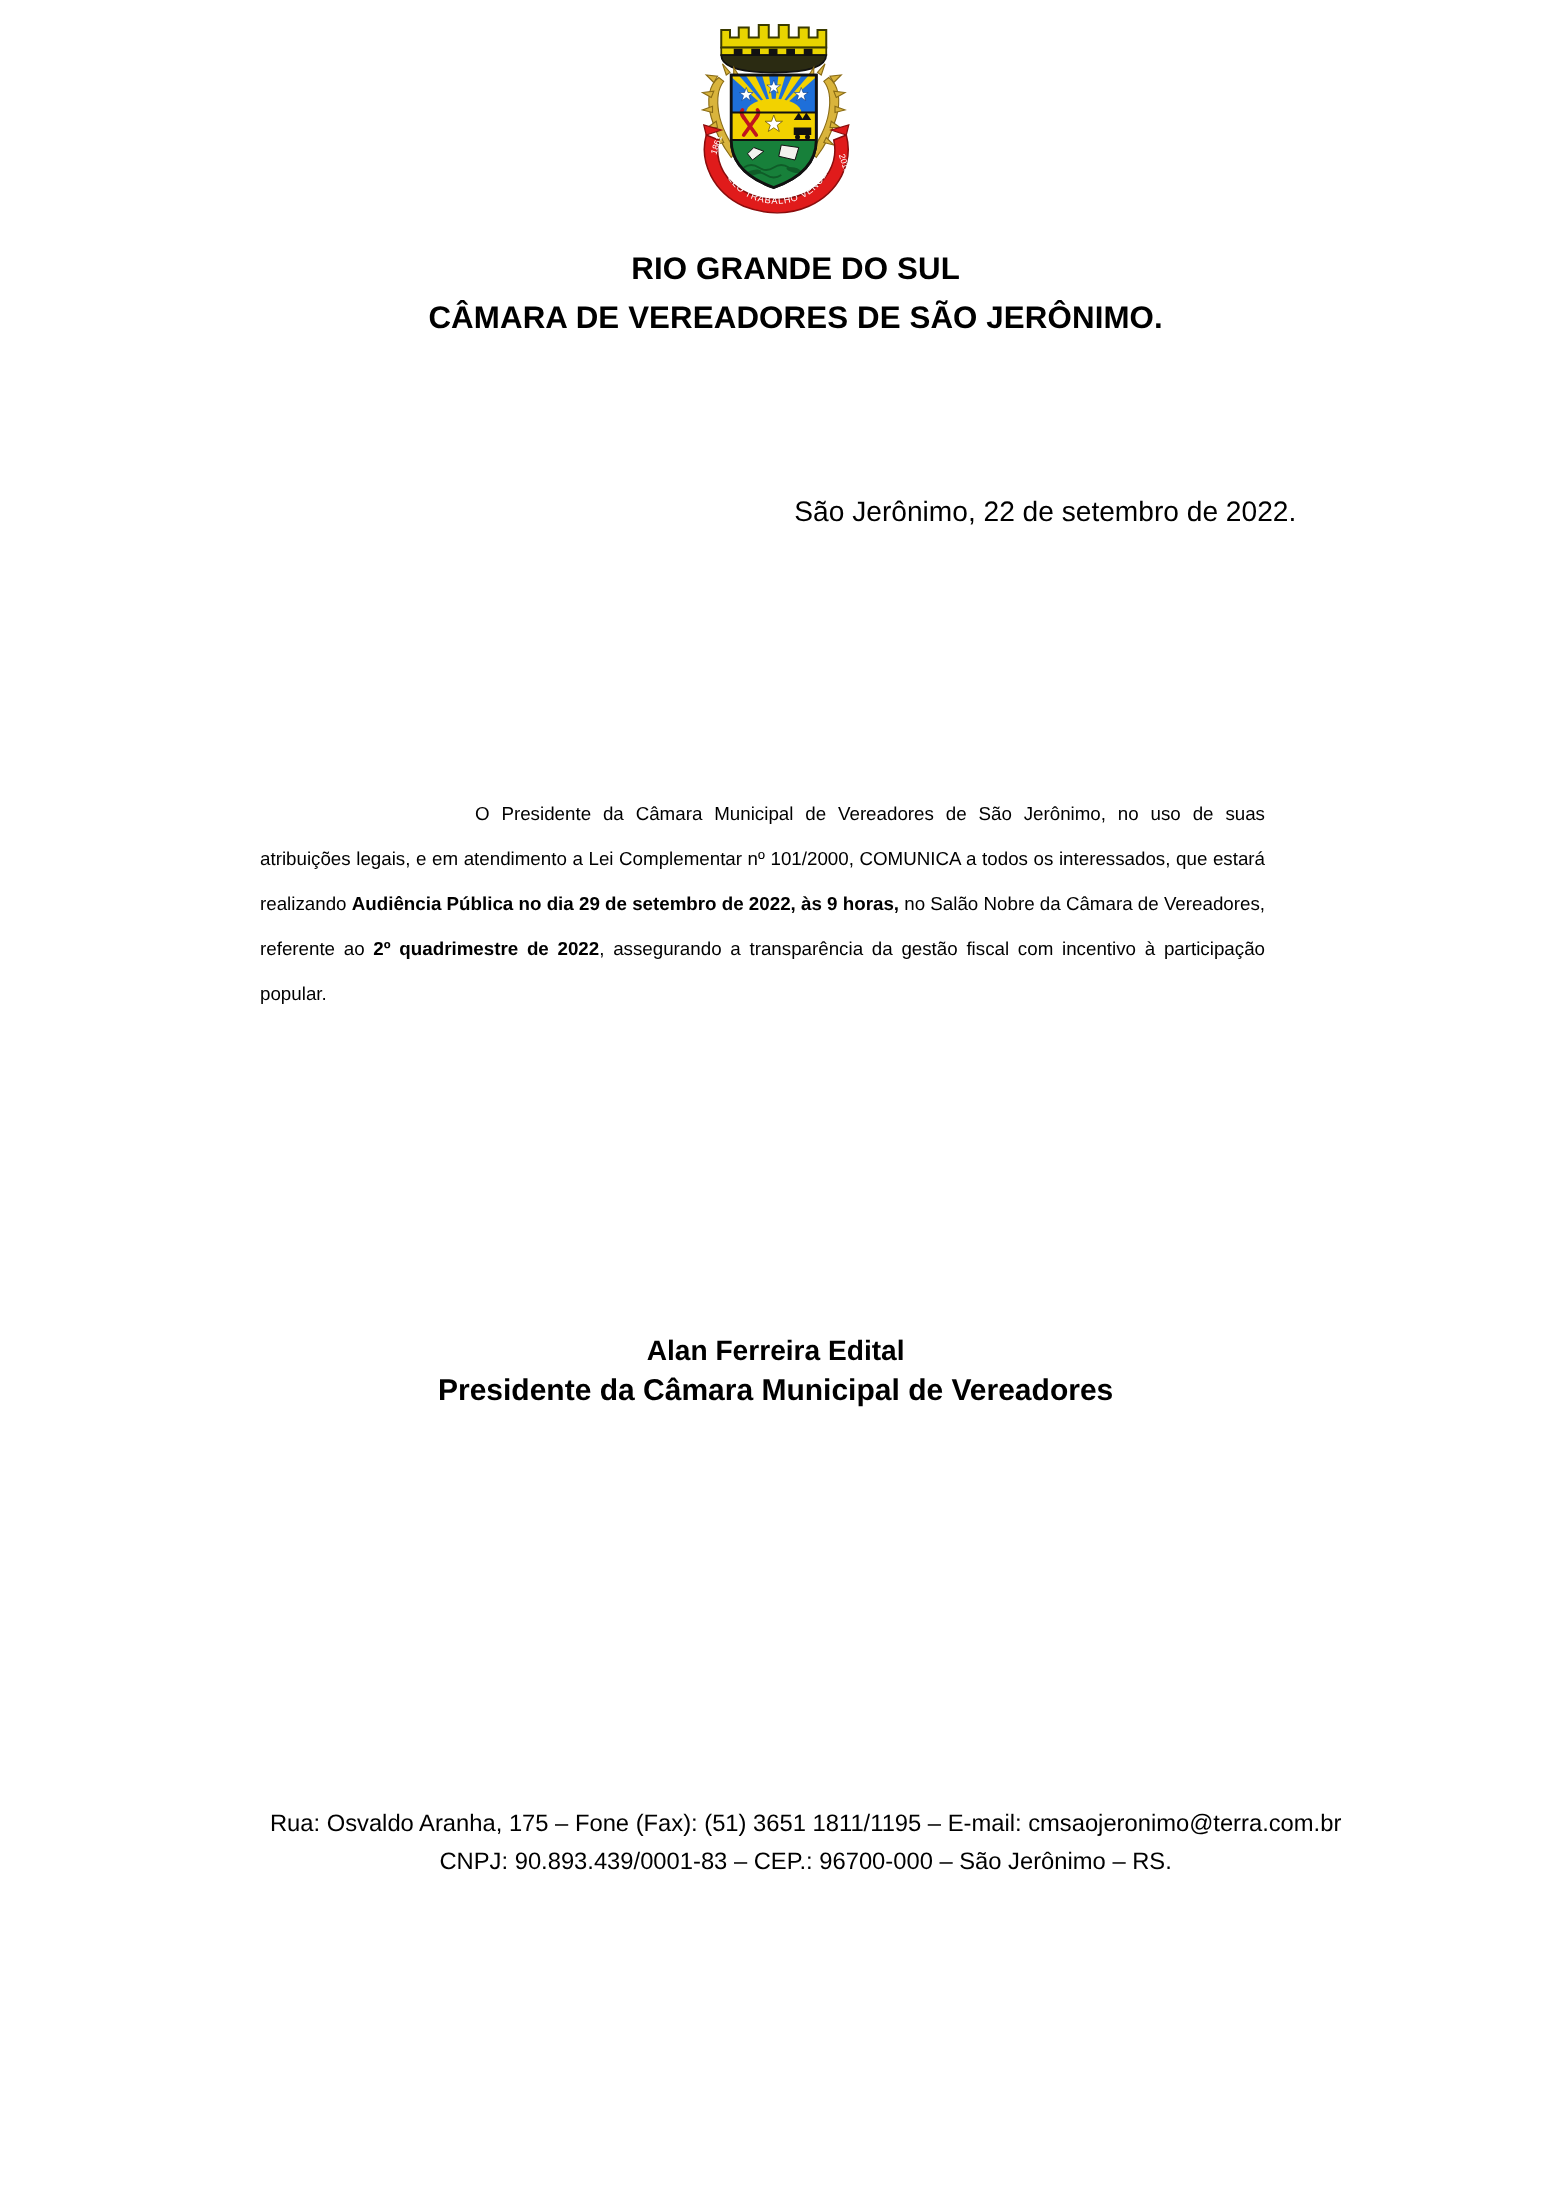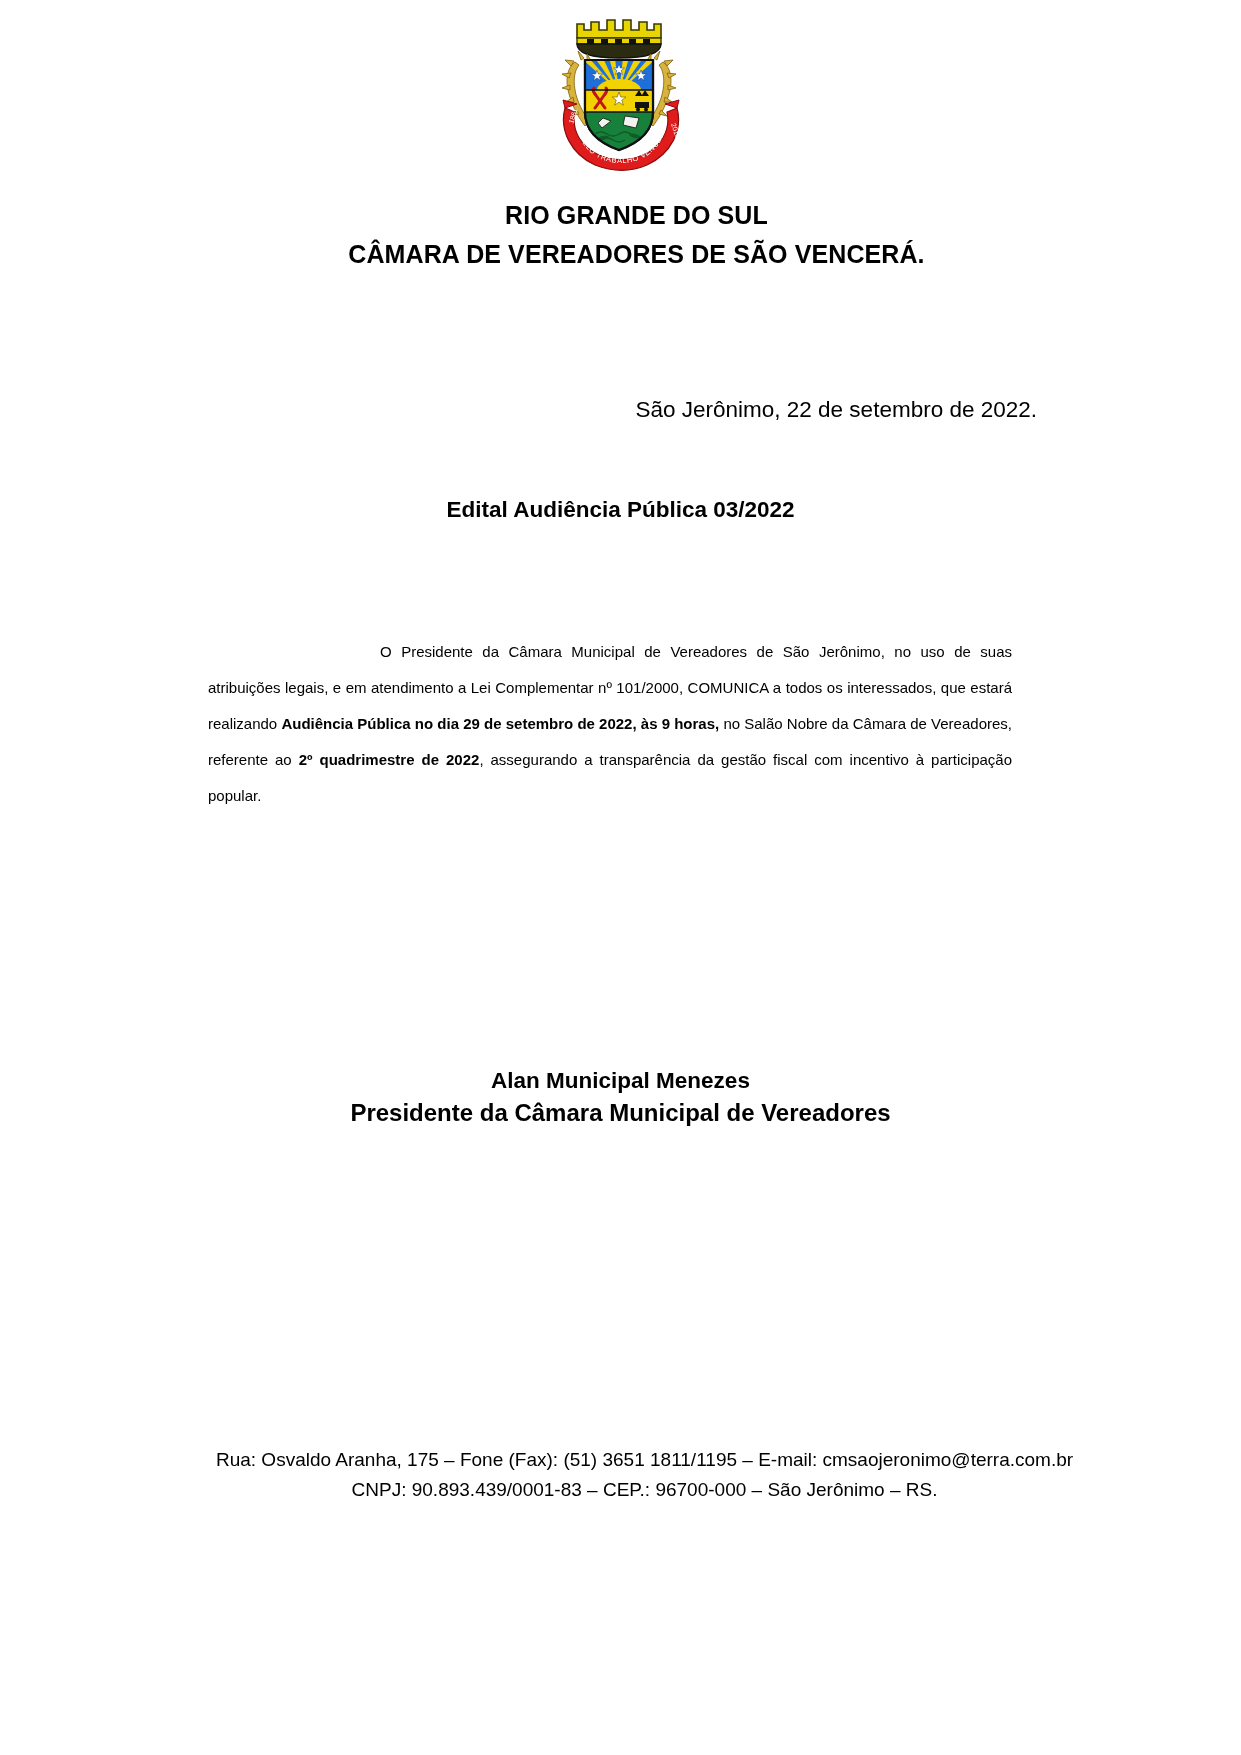--- a/index.html
+++ b/index.html
@@ -246,33 +246,32 @@
         <path id="mottoPath" d="M26 120 C30 142 48 155 70 155 C92 155 110 142 114 120" fill="none"></path>
         <text fill="#ffffff" font-size="7.5" font-family="Liberation Sans, sans-serif" letter-spacing="0.6">
           <textPath href="#mottoPath" startOffset="8%">PELO TRABALHO VENCERÁ</textPath>
         </text>
       </g>
     </svg>
   </div>
 
   <div class="header">
     <div class="header-line">RIO GRANDE DO SUL</div>
-    <div class="header-line">CÂMARA DE VEREADORES DE SÃO VENCERÁ.</div>
+    <div class="header-line">CÂMARA DE VEREADORES DE SÃO JERÔNIMO.</div>
   </div>
 
   <div class="date-line">São Jerônimo, 22 de setembro de 2022.</div>
 
-  <div class="doc-title">Edital Audiência Pública 03/2022</div>
 
   <div class="body-block">
     <p class="body-par" id="body-paragraph"><span>O Presidente da Câmara Municipal de Vereadores de São Jerônimo, no uso de suas atribuições legais, e em atendimento a Lei Complementar nº 101/2000, COMUNICA a todos os interessados, que estará realizando </span><b>Audiência Pública no dia 29 de setembro de 2022, às 9 horas,</b><span> no Salão Nobre da Câmara de Vereadores, referente ao </span><b>2º quadrimestre de 2022</b><span>, assegurando a transparência da gestão fiscal com incentivo à participação popular.</span></p>
   </div>
 
   <div class="signature">
-    <div class="sig-name">Alan Municipal Menezes</div>
+    <div class="sig-name">Alan Ferreira Edital</div>
     <div class="sig-role">Presidente da Câmara Municipal de Vereadores</div>
   </div>
 
   <div class="footer">
     <div class="footer-line">Rua: Osvaldo Aranha, 175 – Fone (Fax): (51) 3651 1811/1195 – E-mail: cmsaojeronimo@terra.com.br</div>
     <div class="footer-line">CNPJ: 90.893.439/0001-83 – CEP.: 96700-000 – São Jerônimo – RS.</div>
   </div>
 
 </div>
 

